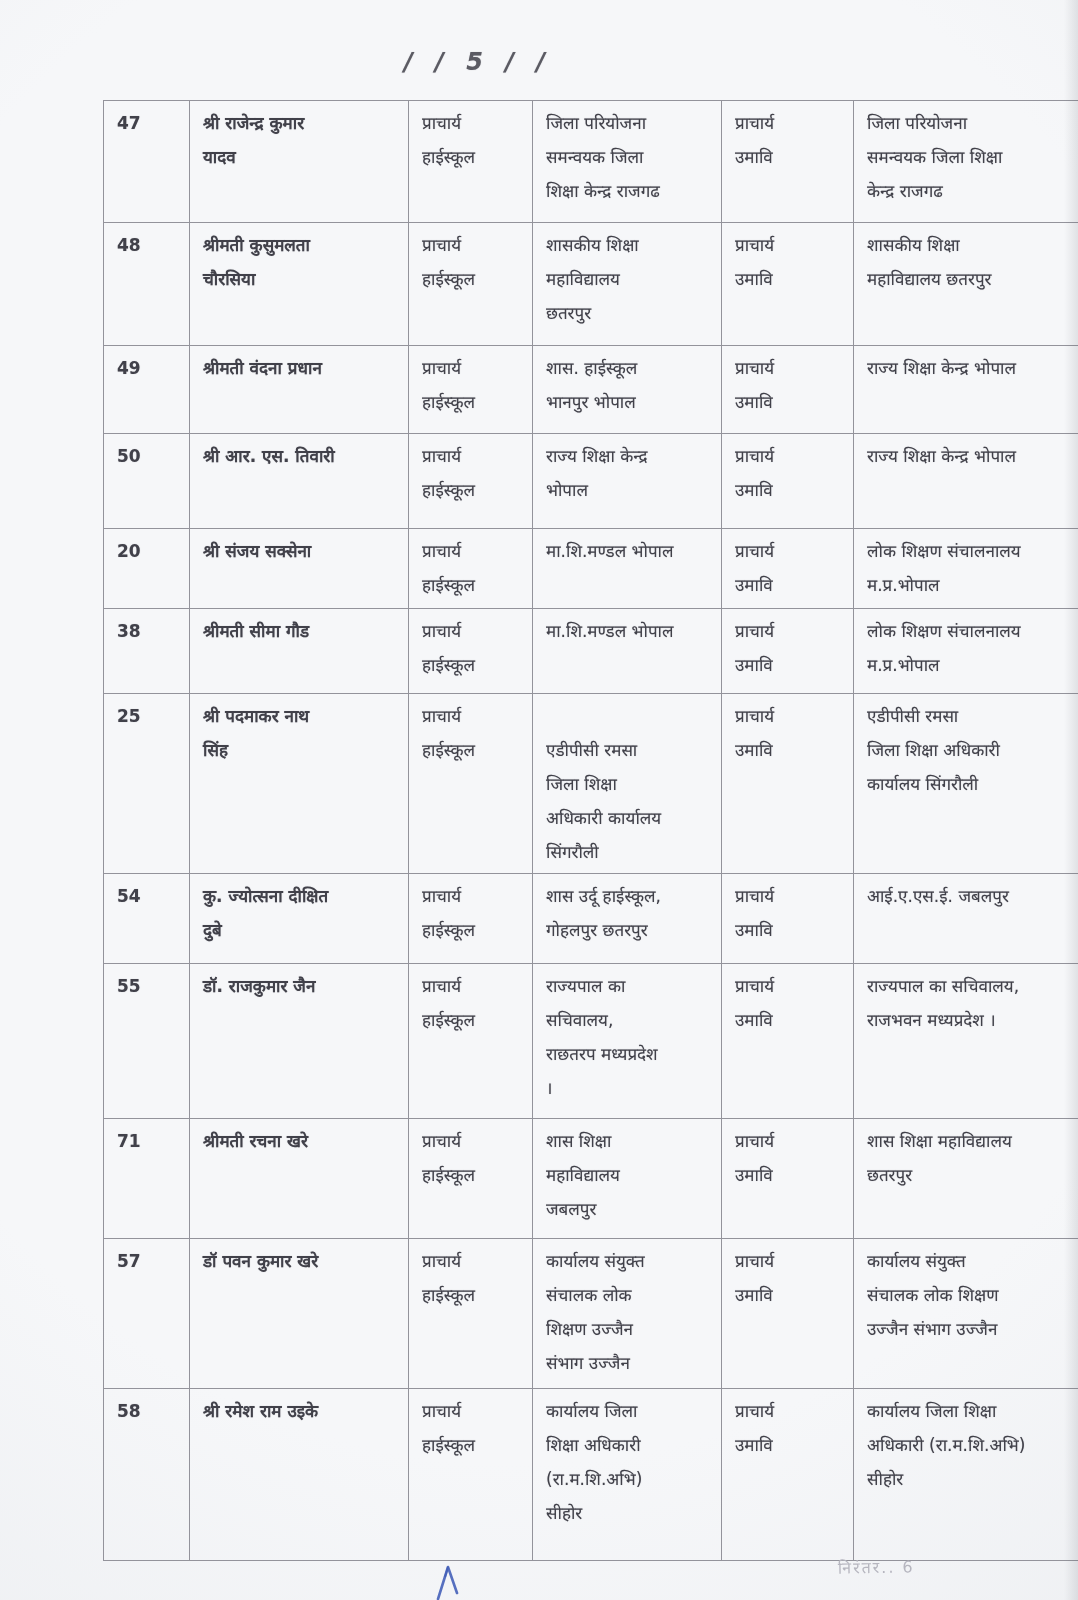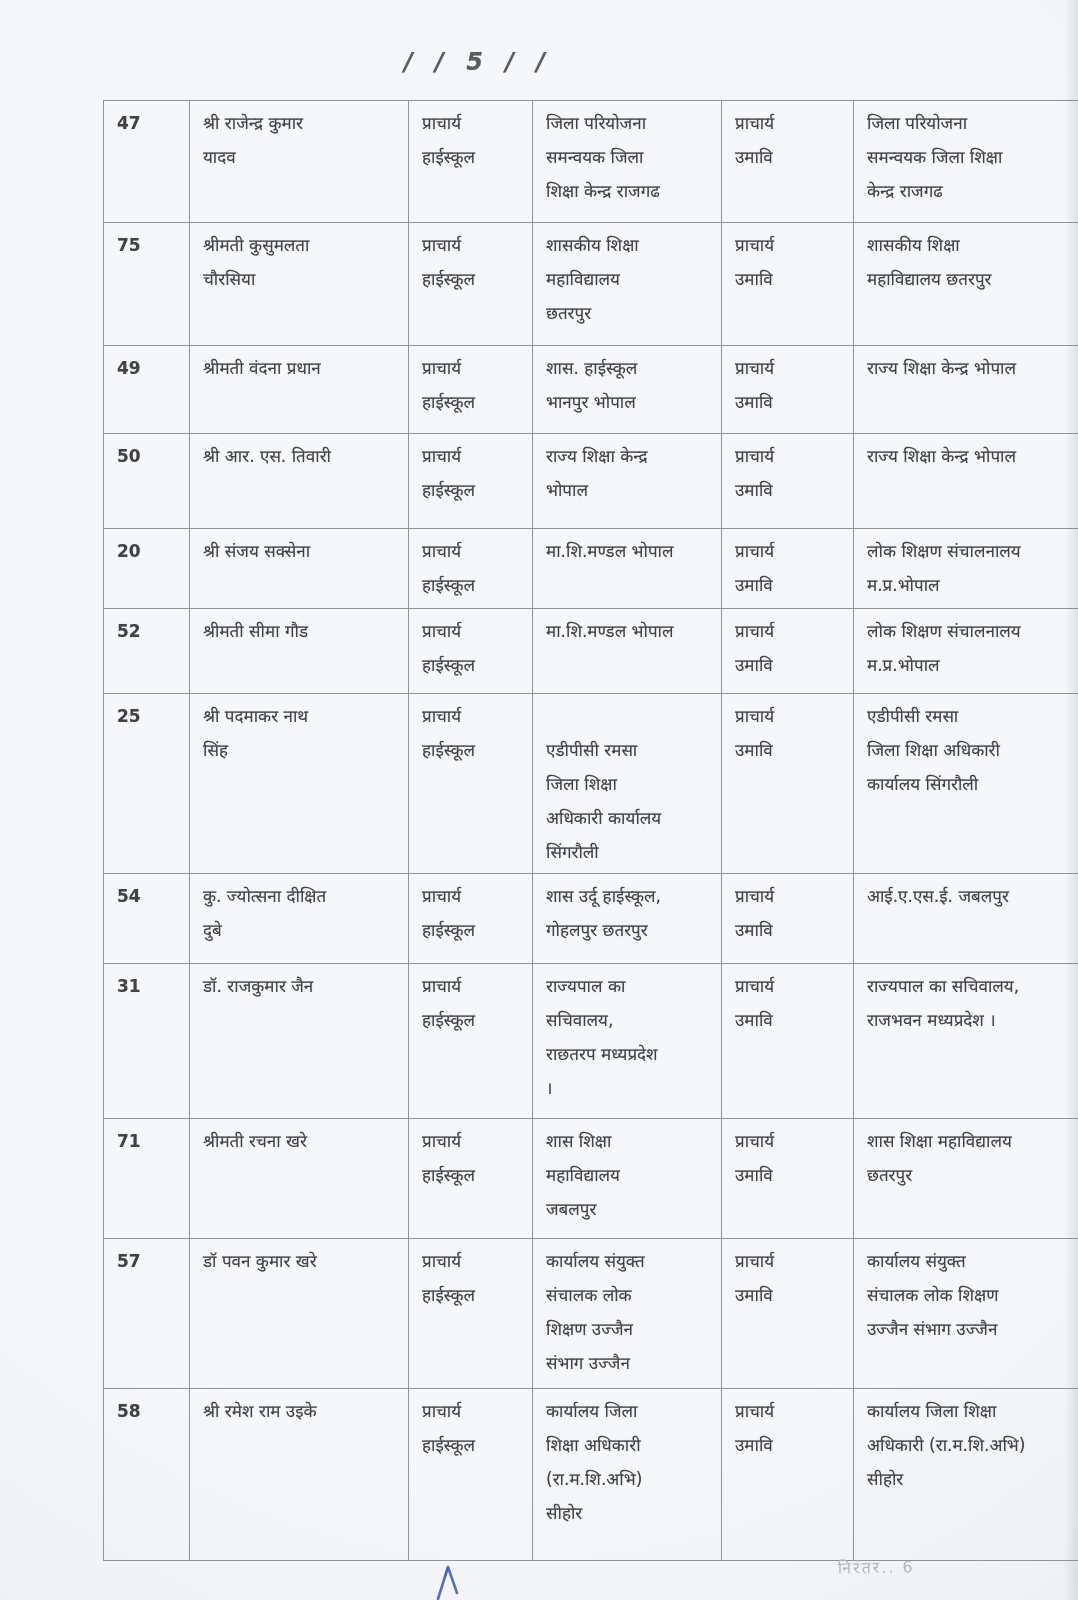--- a/index.html
+++ b/index.html
@@ -41,21 +41,21 @@
     color:var(--ink);
     text-shadow:0 0 1px rgba(65,65,74,.32);
     white-space:pre-line;
     overflow:hidden;
   }
   td.c-sn{
     width:62px;padding-left:17px;padding-top:9px;
     font-size:19px;font-weight:600;color:#34343b;
     white-space:normal;
   }
-  td.c-name{width:195px;}
+  td.c-name{width:195px;font-weight:bold;}
   td.c-odes{width:100px;}
   td.c-opost{width:165px;}
   td.c-ndes{width:108px;}
   td.c-npost{width:217px;}
   td.faint{color:var(--faint);text-shadow:none;}
   .continuation-note{
     position:absolute;left:838px;top:1556px;
     font-size:16px;color:#b6b6bf;
     letter-spacing:2px;
     transform:rotate(-1deg);
@@ -89,21 +89,21 @@
     <td class="c-opost">जिला परियोजना
 समन्वयक जिला
 शिक्षा केन्द्र राजगढ</td>
     <td class="c-ndes">प्राचार्य
 उमावि</td>
     <td class="c-npost">जिला परियोजना
 समन्वयक जिला शिक्षा
 केन्द्र राजगढ</td>
   </tr>
         <tr style="height: 123px;">
-    <td class="c-sn">75</td>
+    <td class="c-sn">48</td>
     <td class="c-name">श्रीमती कुसुमलता
 चौरसिया</td>
     <td class="c-odes">प्राचार्य
 हाईस्कूल</td>
     <td class="c-opost">शासकीय शिक्षा
 महाविद्यालय
 छतरपुर</td>
     <td class="c-ndes">प्राचार्य
 उमावि</td>
     <td class="c-npost">शासकीय शिक्षा
@@ -136,21 +136,21 @@
     <td class="c-name">श्री संजय सक्सेना</td>
     <td class="c-odes">प्राचार्य
 हाईस्कूल</td>
     <td class="c-opost">मा.शि.मण्डल भोपाल</td>
     <td class="c-ndes">प्राचार्य
 उमावि</td>
     <td class="c-npost">लोक शिक्षण संचालनालय
 म.प्र.भोपाल</td>
   </tr>
         <tr style="height: 85px;">
-    <td class="c-sn">52</td>
+    <td class="c-sn">38</td>
     <td class="c-name">श्रीमती सीमा गौड</td>
     <td class="c-odes">प्राचार्य
 हाईस्कूल</td>
     <td class="c-opost">मा.शि.मण्डल भोपाल</td>
     <td class="c-ndes">प्राचार्य
 उमावि</td>
     <td class="c-npost">लोक शिक्षण संचालनालय
 म.प्र.भोपाल</td>
   </tr>
         <tr style="height: 180px;">
@@ -176,21 +176,21 @@
 दुबे</td>
     <td class="c-odes faint">प्राचार्य
 हाईस्कूल</td>
     <td class="c-opost faint">शास उर्दू हाईस्कूल,
 गोहलपुर छतरपुर</td>
     <td class="c-ndes faint">प्राचार्य
 उमावि</td>
     <td class="c-npost faint">आई.ए.एस.ई. जबलपुर</td>
   </tr>
         <tr style="height: 155px;">
-    <td class="c-sn">31</td>
+    <td class="c-sn">55</td>
     <td class="c-name">डॉ. राजकुमार जैन</td>
     <td class="c-odes">प्राचार्य
 हाईस्कूल</td>
     <td class="c-opost faint">राज्यपाल का
 सचिवालय,
 राछतरप मध्यप्रदेश
 ।</td>
     <td class="c-ndes">प्राचार्य
 उमावि</td>
     <td class="c-npost faint">राज्यपाल का सचिवालय,

